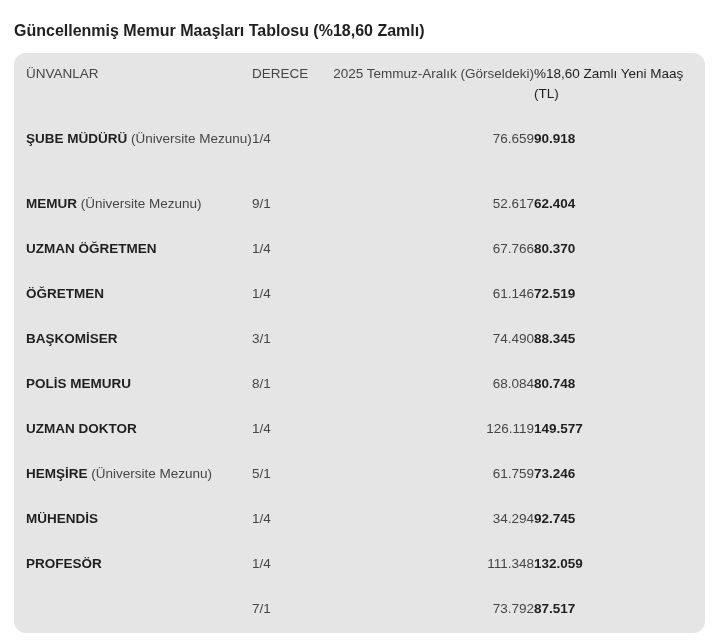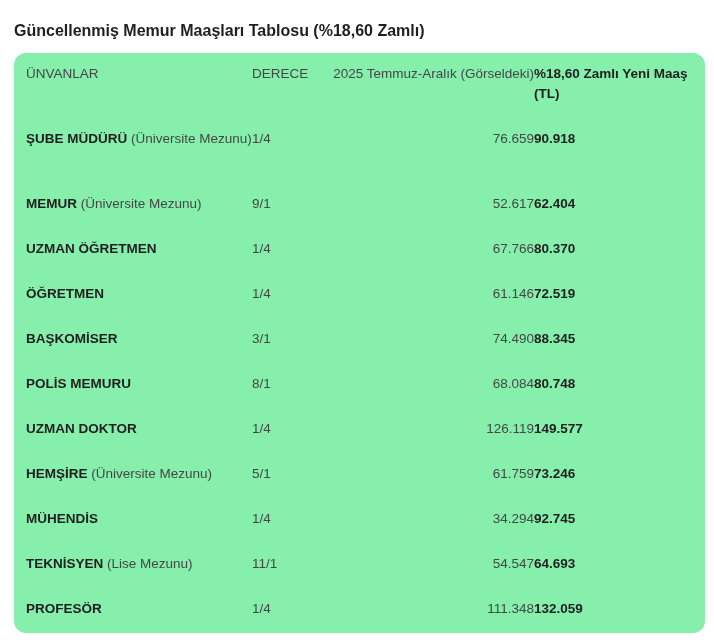--- a/index.html
+++ b/index.html
@@ -23,42 +23,42 @@
     font-weight: bold;
     color: #1f1f1f;
     letter-spacing: 0px;
   }
   .panel {
     position: absolute;
     left: 14px;
     top: 53px;
     width: 691px;
     height: 580px;
-    background: #86efac;
+    background: #e5e5e5;
     border-radius: 12px;
   }
   table {
     border-collapse: collapse;
     width: 100%;
     font-size: 13.5px;
   }
   th, td {
     text-align: left;
     vertical-align: top;
     padding: 0;
   }
   th {
     font-weight: normal;
     color: #444746;
     height: 56px;
     padding-top: 11px;
     line-height: 20px;
   }
   th.bold {
-    font-weight: bold;
+    font-weight: normal;
     color: #1f1f1f;
   }
   td {
     height: 36px;
     line-height: 20px;
     padding-top: 9px;
     color: #444746;
   }
   tr.tall td { height: 56px; }
   .c1 { padding-left: 12px; width: 226px; }
@@ -133,26 +133,20 @@
         <td class="c3">61.759</td>
         <td class="c4 new-val">73.246</td>
       </tr>
       <tr>
         <td class="c1"><span class="name-strong">MÜHENDİS</span></td>
         <td class="c2">1/4</td>
         <td class="c3">34.294</td>
         <td class="c4 new-val">92.745</td>
       </tr>
       <tr>
-        <td class="c1"><span class="name-strong">TEKNİSYEN</span> <span class="name-note">(Lise Mezunu)</span></td>
-        <td class="c2">11/1</td>
-        <td class="c3">54.547</td>
-        <td class="c4 new-val">64.693</td>
-      </tr>
-      <tr>
         <td class="c1"><span class="name-strong">PROFESÖR</span></td>
         <td class="c2">1/4</td>
         <td class="c3">111.348</td>
         <td class="c4 new-val">132.059</td>
       </tr>
       <tr>
         <td class="c1"></td>
         <td class="c2">7/1</td>
         <td class="c3">73.792</td>
         <td class="c4 new-val">87.517</td>

